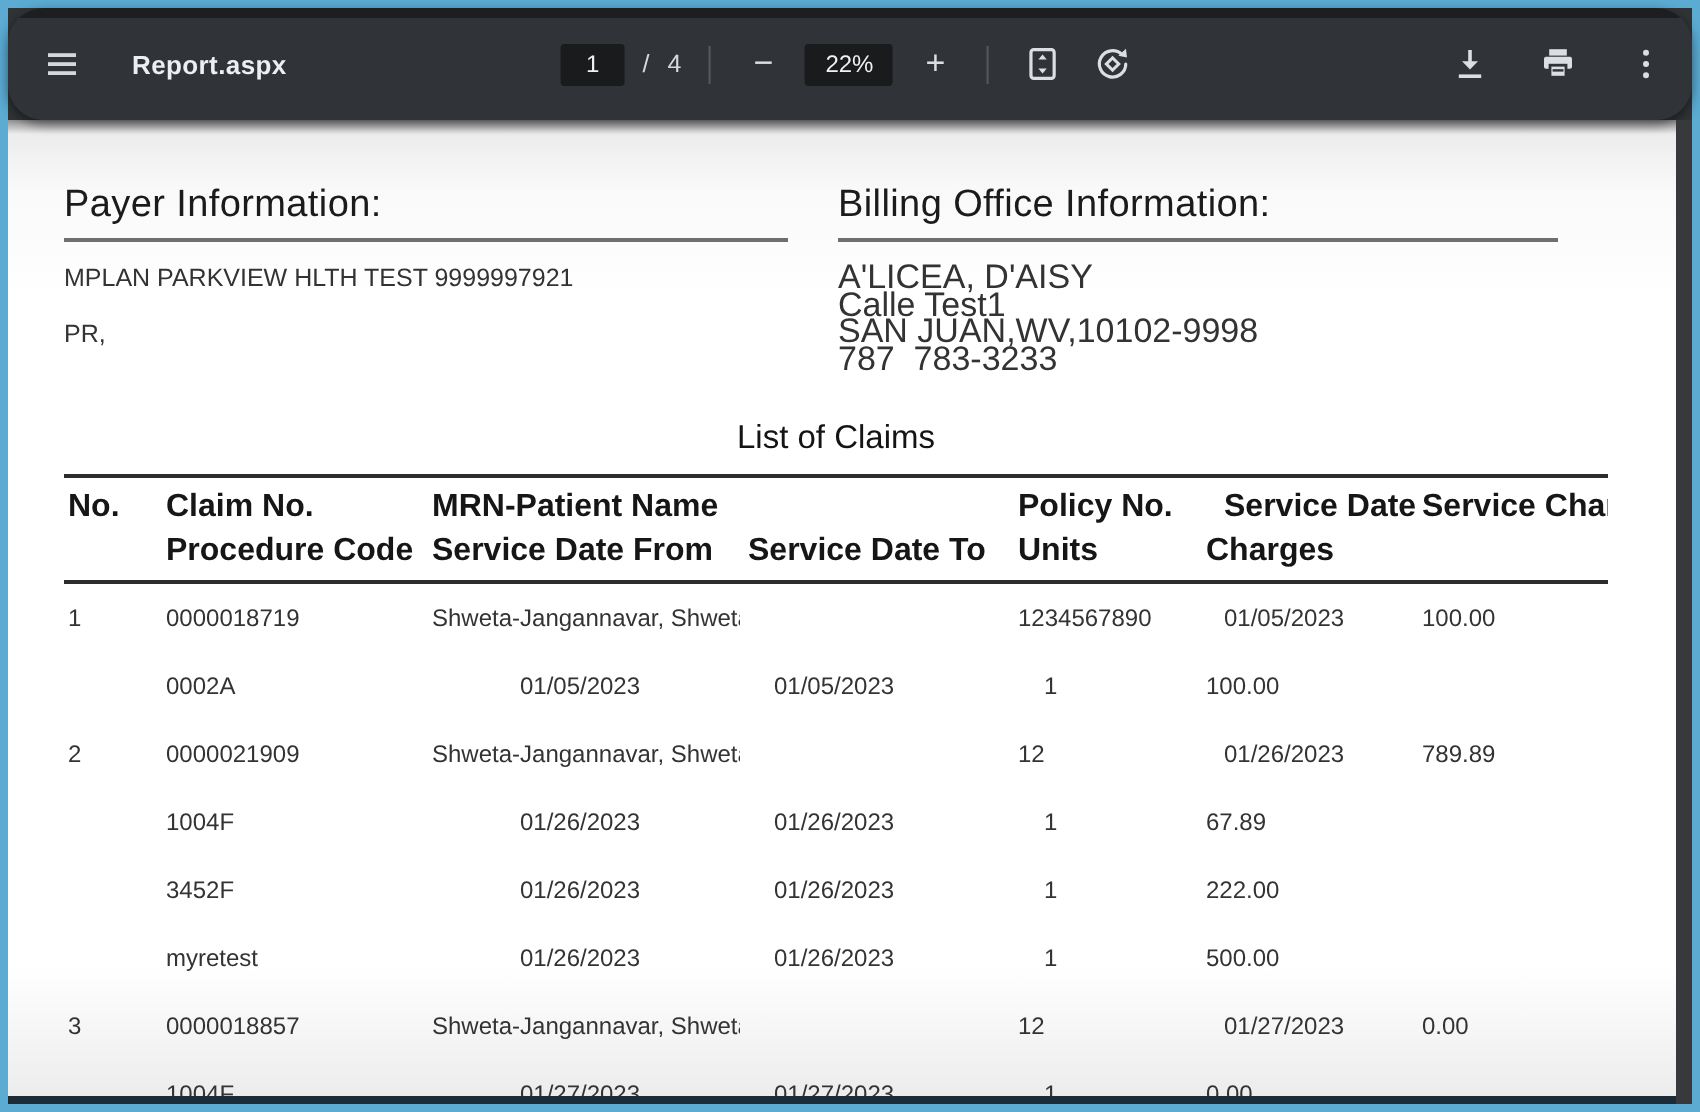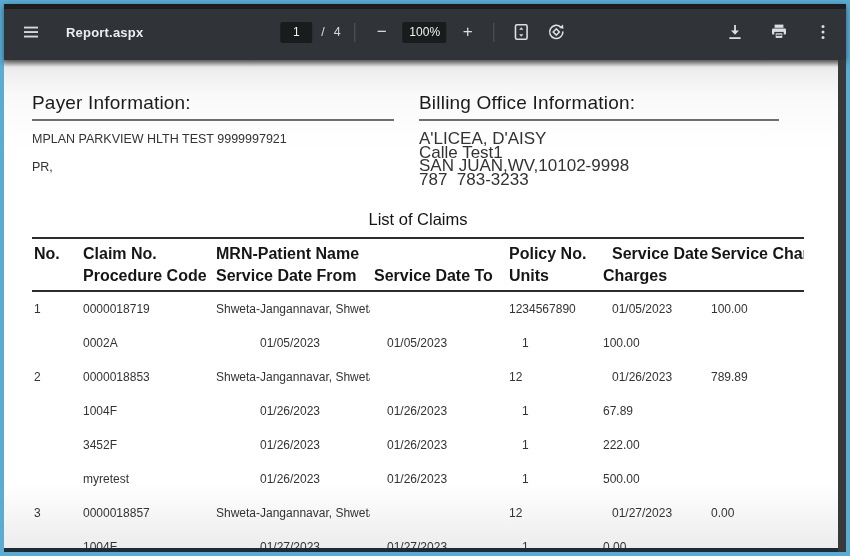--- a/index.html
+++ b/index.html
@@ -2,21 +2,21 @@
 <html><head>
 <meta charset="utf-8">
 <style>
   html,body{margin:0;padding:0;background:#9fb3bd;font-family:"Liberation Sans","DejaVu Sans",sans-serif;}
   .stage{position:relative;width:850px;height:556px;overflow:hidden;}
   .frame{position:absolute;inset:0;border:4px solid #5babd3;background:#303437;display:flex;flex-direction:column;box-sizing:border-box;}
 
   
   .toolbar{position:relative;height:56px;flex:0 0 56px;display:flex;align-items:center;
     background:linear-gradient(#1c1e20 0,#1c1e20 5px,#303438 5px,#303438 100%);
-    box-shadow:0 2px 6px rgba(0,0,0,.5);z-index:5;color:#e8eaed;}
+    box-shadow:0 2px 6px rgba(0,0,0,.5);z-index:5;color:#e8eaed;border-radius:18px;}
   .tb-btn{display:flex;align-items:center;justify-content:center;width:26px;height:26px;cursor:pointer;border-radius:50%;}
   .menu-btn{margin-left:14px;}
   .doc-title{margin-left:22px;font-size:13px;font-weight:700;color:#eceef0;letter-spacing:.2px;}
   .center-controls{position:absolute;left:50%;top:50%;transform:translate(-50%,-50%);display:flex;align-items:center;gap:9px;}
   .dark-box{background:#191b1d;color:#f1f2f3;font-size:12px;display:flex;align-items:center;justify-content:center;height:21px;border-radius:2px;}
   .page-num-box{min-width:26px;padding:0 3px;}
   .zoom-box{min-width:44px;}
   .page-frag{font-size:12.5px;color:#d7d9db;}
   .tb-divider{width:1px;height:19px;background:#55595d;margin:0 5px;}
   .glyph-btn{font-size:17px;color:#dcdfe1;width:24px;height:24px;display:flex;align-items:center;justify-content:center;cursor:pointer;}
@@ -66,21 +66,21 @@
         </svg>
       </div>
       <div class="doc-title">Report.aspx</div>
 
       <div class="center-controls">
         <div class="dark-box page-num-box">1</div>
         <span class="page-frag">/</span>
         <span class="page-frag">4</span>
         <div class="tb-divider"></div>
         <div class="glyph-btn">−</div>
-        <div class="dark-box zoom-box">100%</div>
+        <div class="dark-box zoom-box">22%</div>
         <div class="glyph-btn">+</div>
         <div class="tb-divider"></div>
         <div class="tb-btn">
           <svg class="icon" width="20" height="20" viewBox="0 0 20 20">
             <rect x="4.2" y="2.8" width="11.6" height="14.4" rx="1.4" fill="none" stroke="#dcdfe1" stroke-width="1.6"></rect>
             <path d="M10 5.2 l2.1 2.5 h-4.2 z" fill="#dcdfe1"></path>
             <path d="M10 14.8 l2.1 -2.5 h-4.2 z" fill="#dcdfe1"></path>
           </svg>
         </div>
         <div class="tb-btn">
@@ -184,21 +184,21 @@
                 <td class=""></td>
                 <td class="">0002A</td>
                 <td class="ac">01/05/2023</td>
                 <td class="pl17">01/05/2023</td>
                 <td class="pl20">1</td>
                 <td class="ar pr2">100.00</td>
                 <td class=""></td>
               </tr>
               <tr>
                 <td class="pl2">2</td>
-                <td class="">0000018853</td>
+                <td class="">0000021909</td>
                 <td class="pl6">Shweta-Jangannavar, Shweta C</td>
                 <td class=""></td>
                 <td class="pl7">12</td>
                 <td class="pl10">01/26/2023</td>
                 <td class="ar pr8">789.89</td>
               </tr>
               <tr>
                 <td class=""></td>
                 <td class="">1004F</td>
                 <td class="ac">01/26/2023</td>

